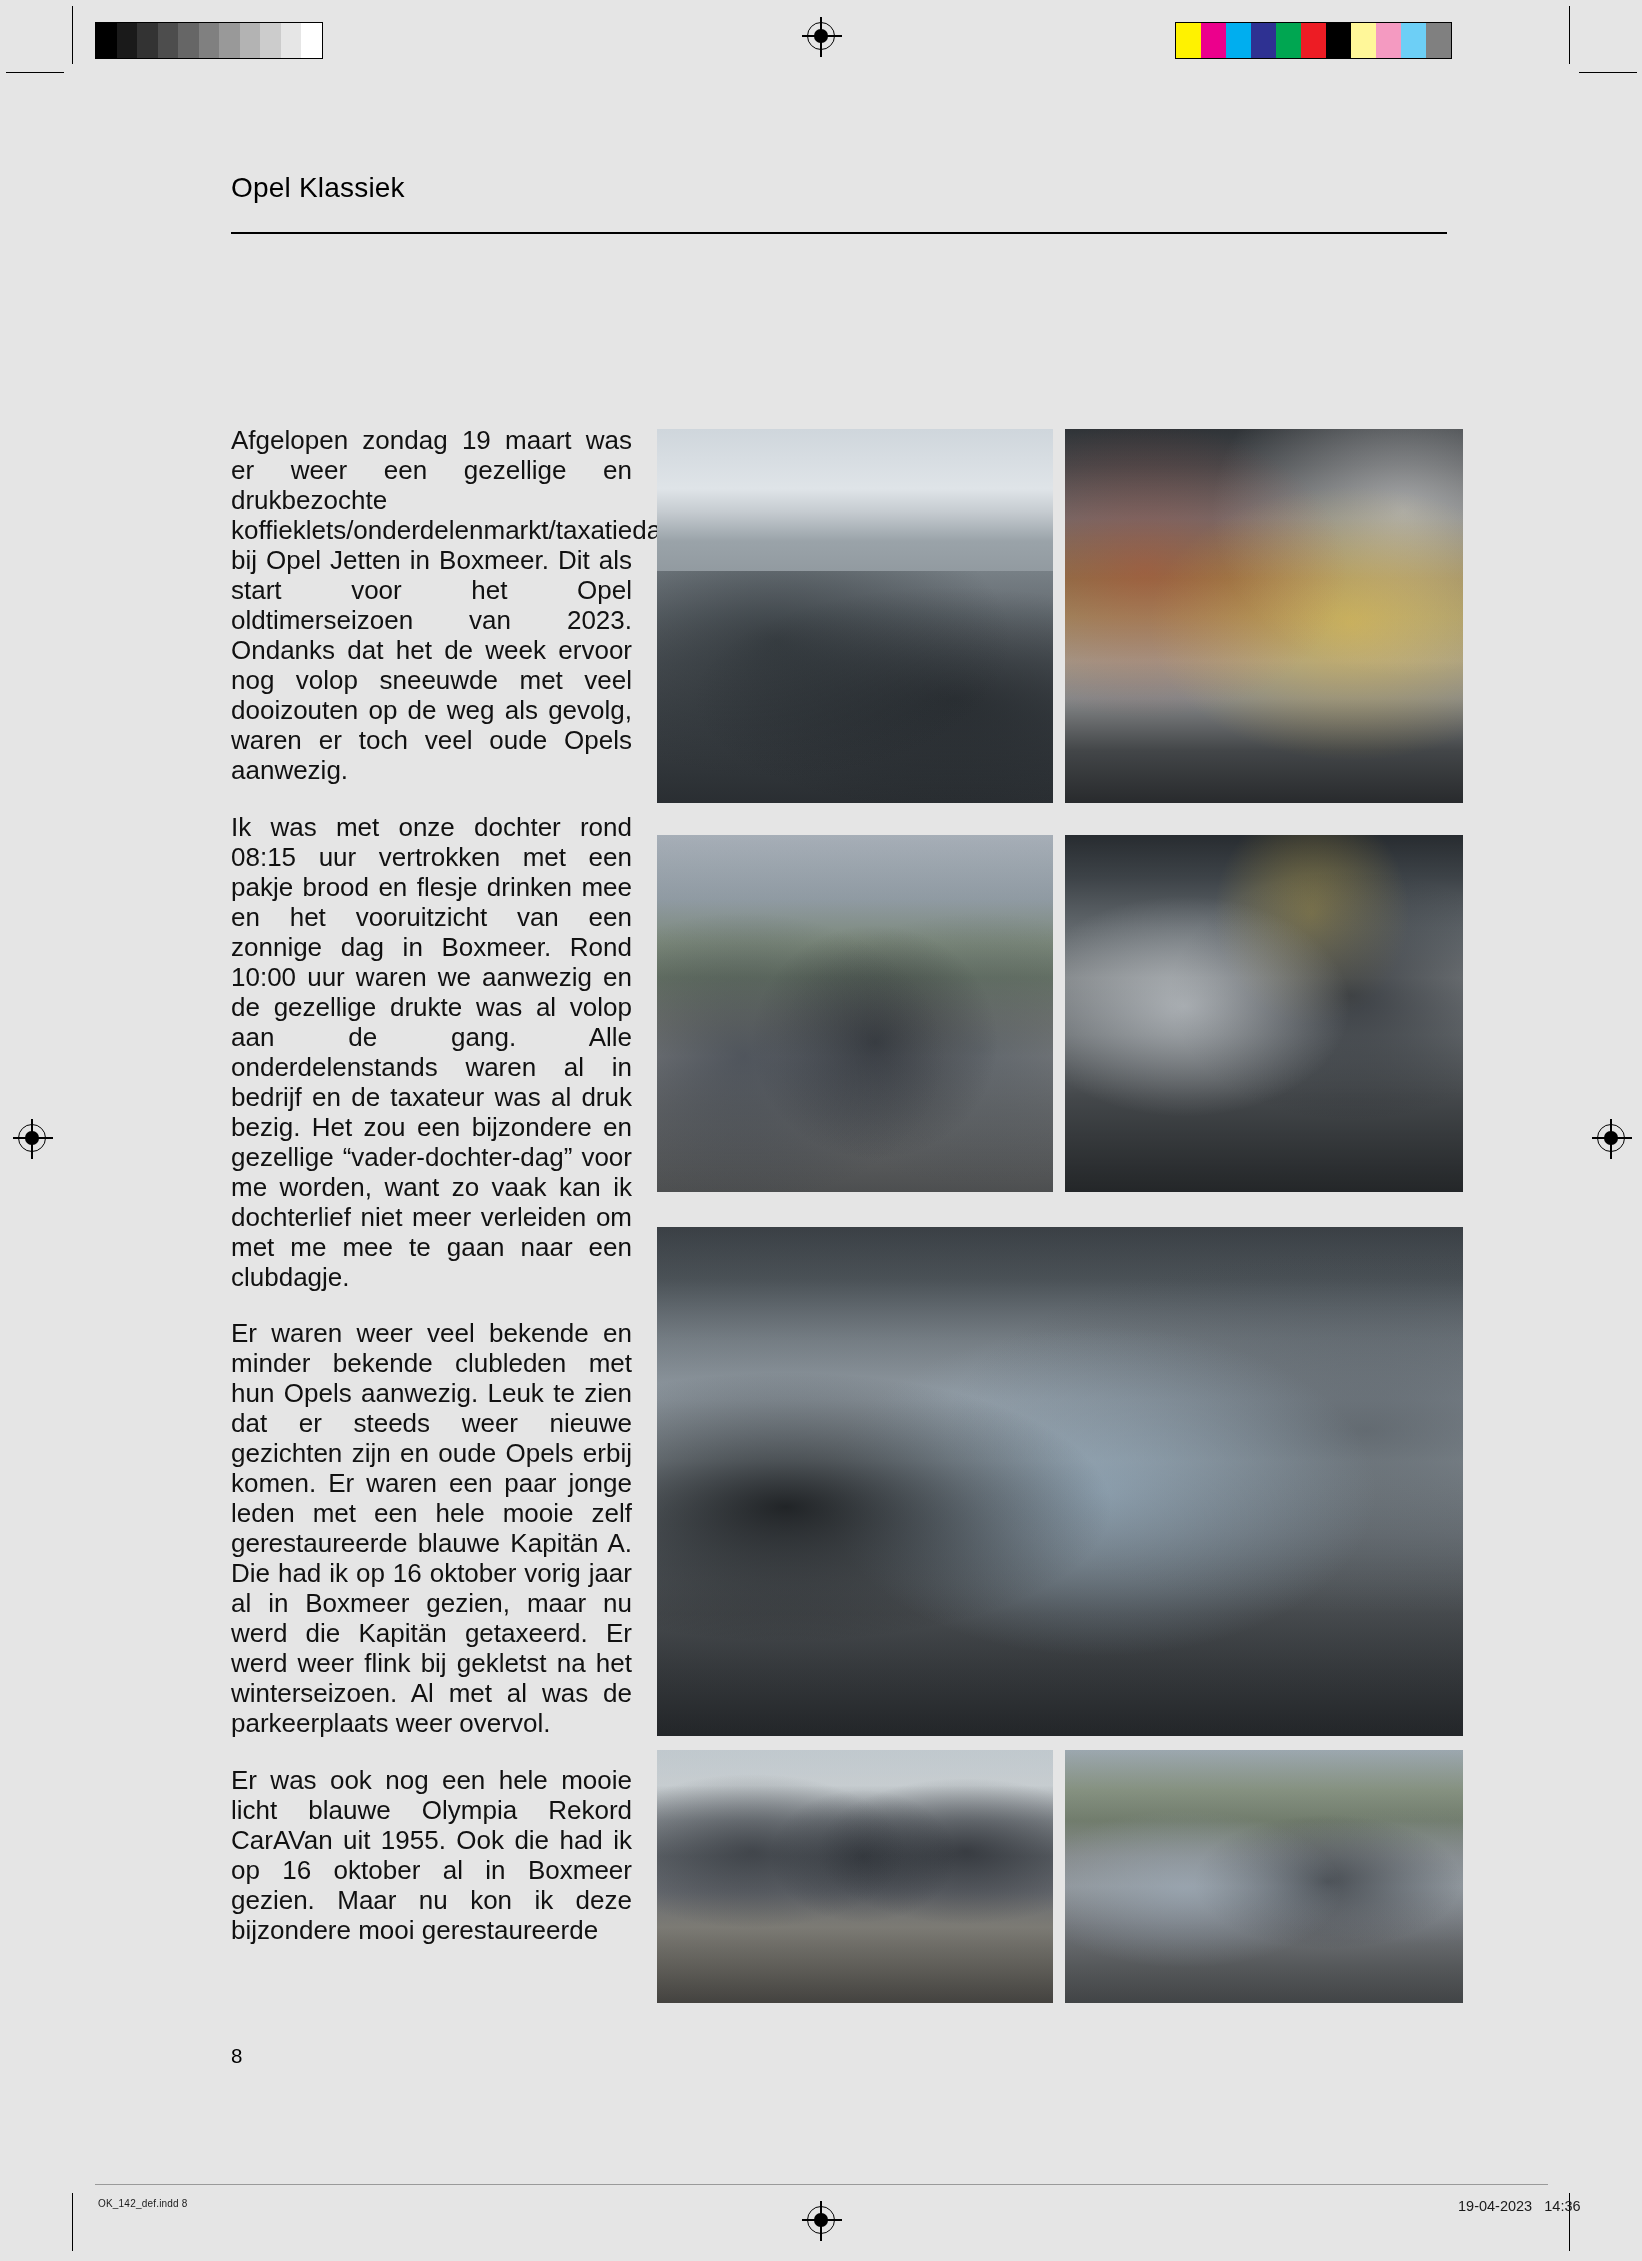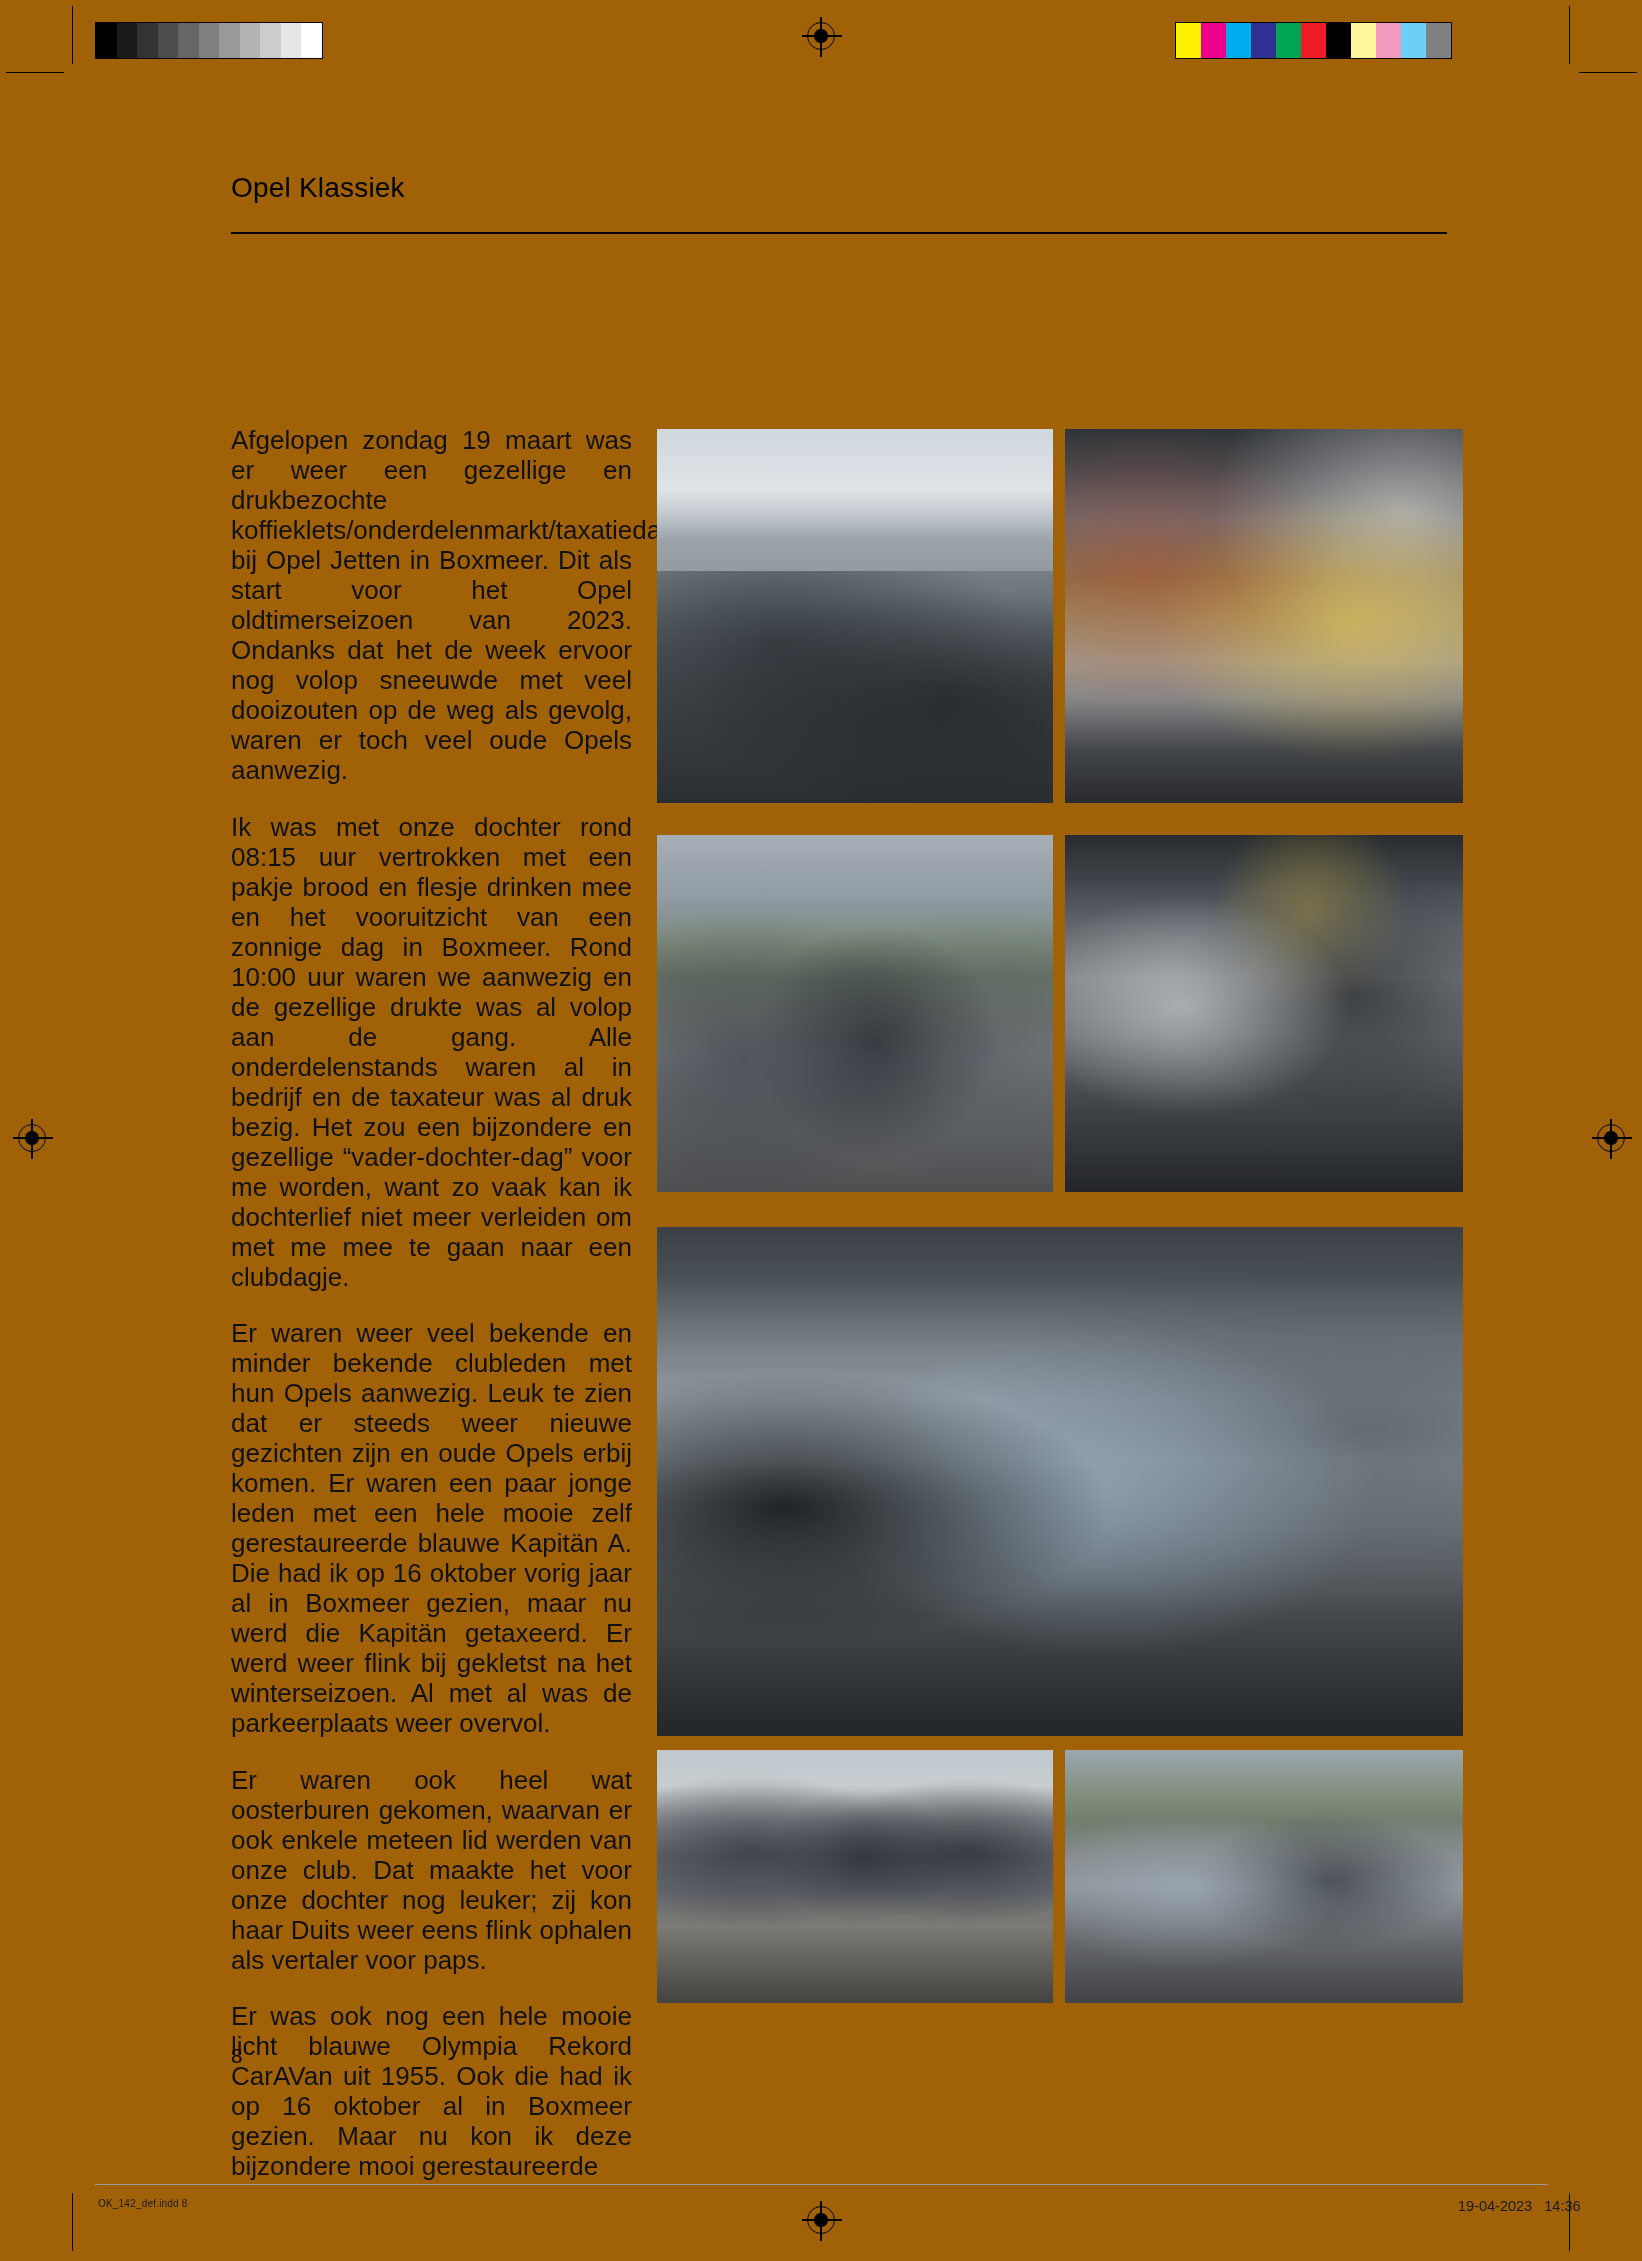--- a/index.html
+++ b/index.html
@@ -13,21 +13,21 @@
     position: relative;
     font-family: "Liberation Sans", sans-serif;
     color: #000;
     overflow: hidden;
   }
 
   
   .page-canvas {
     position: absolute;
     inset: 0;
-    background: #a16207;
+    background: #e5e5e5;
   }
 
   
   .gray-strip {
     position: absolute;
     left: 95px;
     top: 22px;
     display: flex;
     height: 37px;
     border: 1.2px solid #000;
@@ -343,21 +343,20 @@
   <div class="doc">
 
     <div class="running-head">Opel Klassiek</div>
     <div class="head-rule"></div>
 
 
     <div class="text-col">
       <p>Afgelopen zondag 19 maart was er weer een gezellige en drukbezochte koffieklets/onderdelenmarkt/taxatiedag bij Opel Jetten in Boxmeer. Dit als start voor het Opel oldtimerseizoen van 2023. Ondanks dat het de week ervoor nog volop sneeuwde met veel dooizouten op de weg als gevolg, waren er toch veel oude Opels aanwezig.</p>
       <p>Ik was met onze dochter rond 08:15 uur vertrokken met een pakje brood en flesje drinken mee en het vooruitzicht van een zonnige dag in Boxmeer. Rond 10:00 uur waren we aanwezig en de gezellige drukte was al volop aan de gang. Alle onderdelenstands waren al in bedrijf en de taxateur was al druk bezig. Het zou een bijzondere en gezellige “vader-dochter-dag” voor me worden, want zo vaak kan ik dochterlief niet meer verleiden om met me mee te gaan naar een clubdagje.</p>
       <p>Er waren weer veel bekende en minder bekende clubleden met hun Opels aanwezig. Leuk te zien dat er steeds weer nieuwe gezichten zijn en oude Opels erbij komen. Er waren een paar jonge leden met een hele mooie zelf gerestaureerde blauwe Kapitän A. Die had ik op 16 oktober vorig jaar al in Boxmeer gezien, maar nu werd die Kapitän getaxeerd. Er werd weer flink bij gekletst na het winterseizoen. Al met al was de parkeerplaats weer overvol.</p>
-      <p>Er waren ook heel wat oosterburen gekomen, waarvan er ook enkele meteen lid werden van onze club. Dat maakte het voor onze dochter nog leuker; zij kon haar Duits weer eens flink ophalen als vertaler voor paps.</p>
       <p>Er was ook nog een hele mooie licht blauwe Olympia Rekord CarAVan uit 1955. Ook die had ik op 16 oktober al in Boxmeer gezien. Maar nu kon ik deze bijzondere mooi gerestaureerde</p>
     </div>
 
     <div class="page-number">8</div>
 
     <div class="photo" style="left:657px; top:429px; width:396px; height:374px;">
       <div class="ph-inner ph-hall"></div>
     </div>
 
     <div class="photo" style="left:1065px; top:429px; width:398px; height:374px;">

